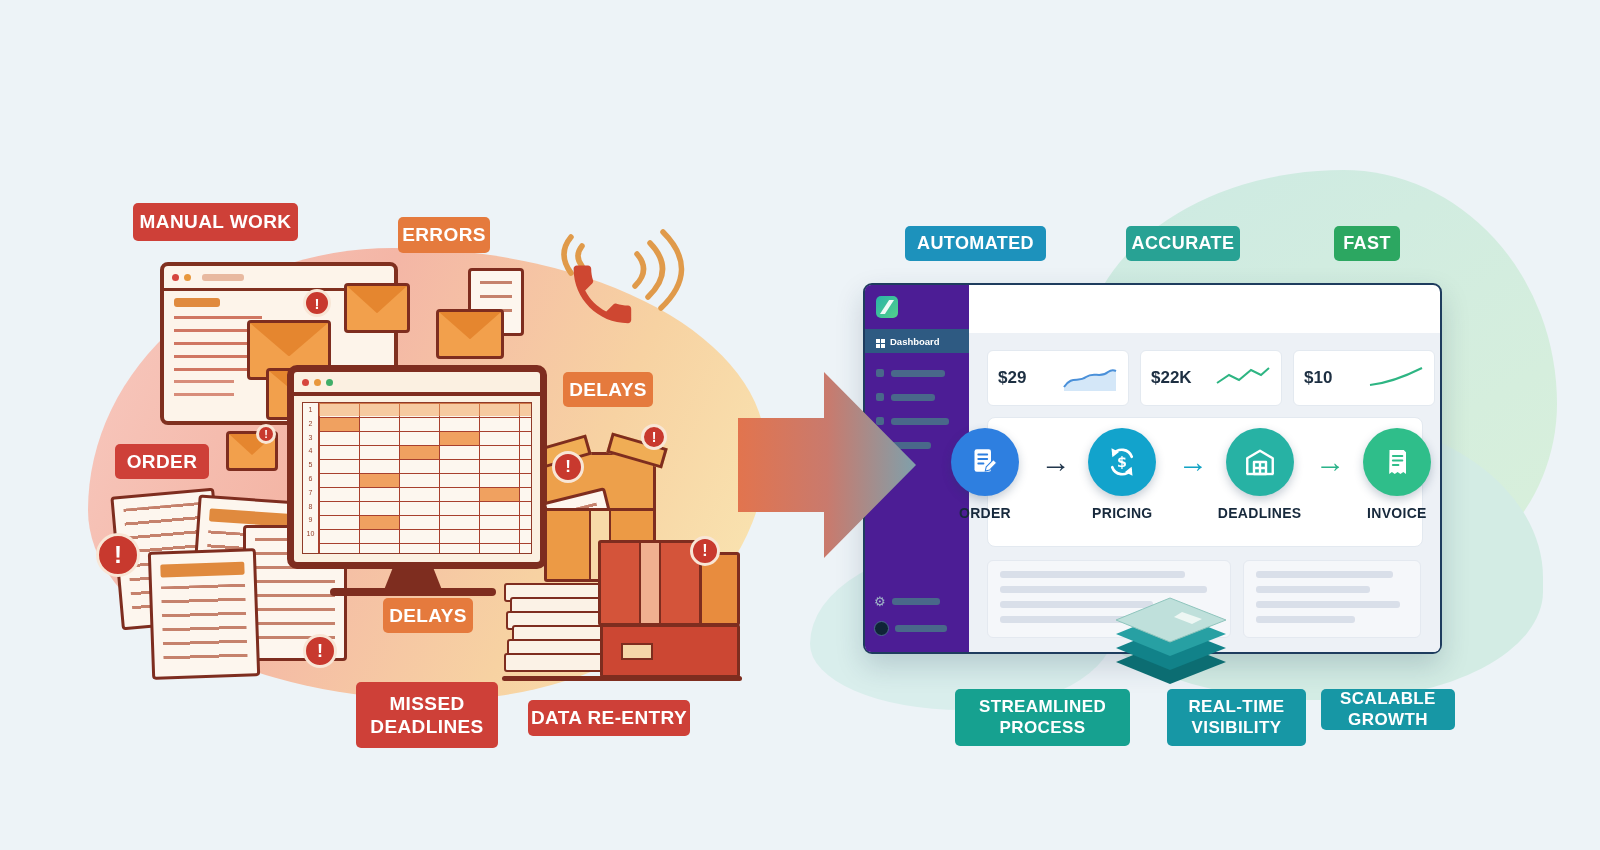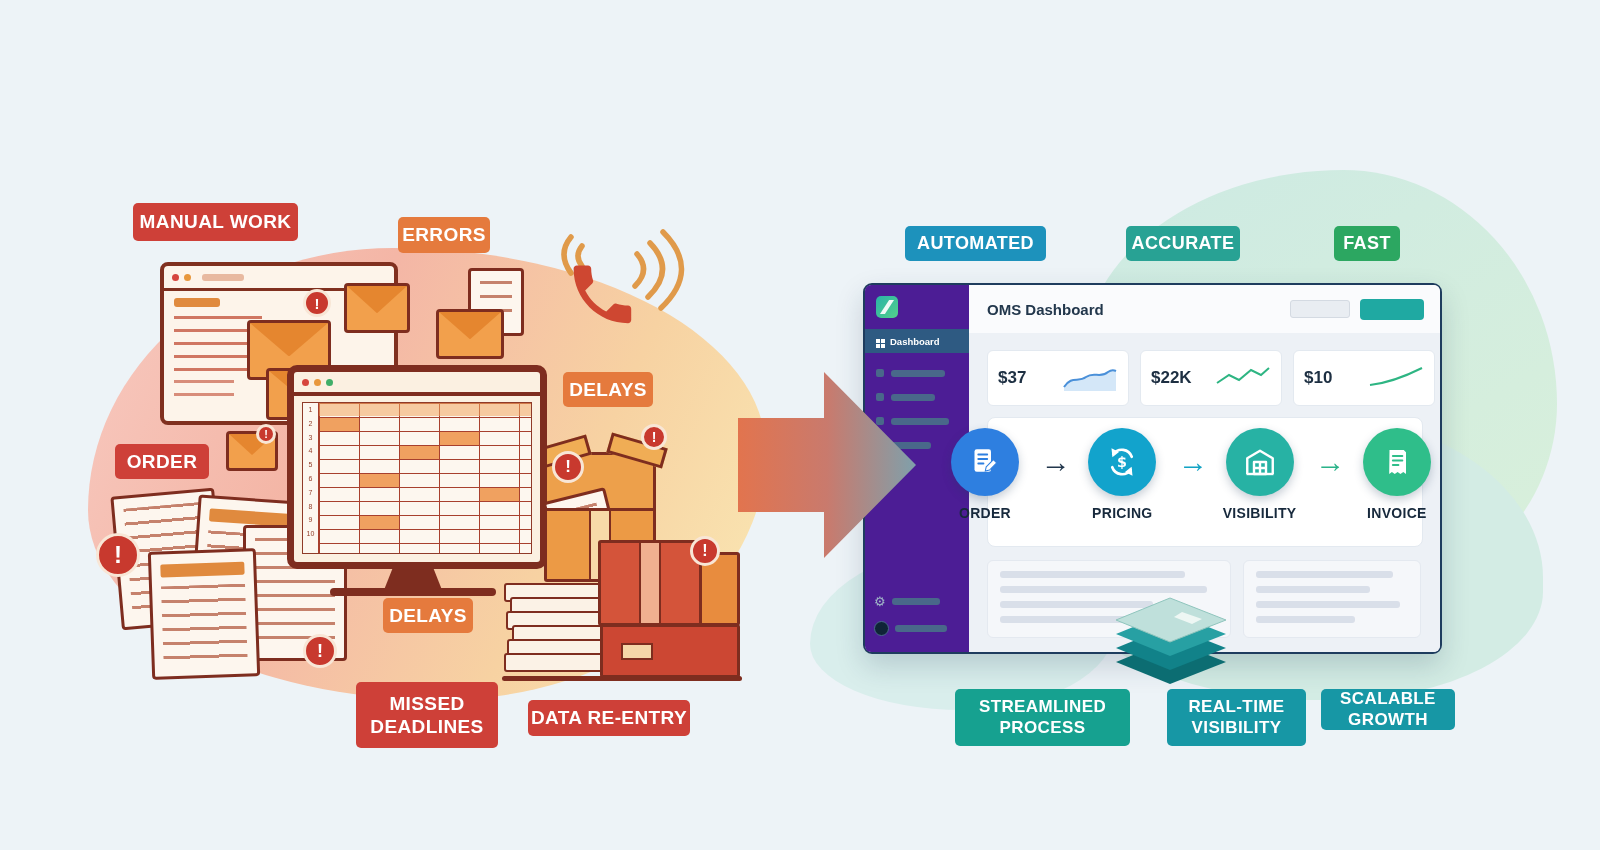--- a/index.html
+++ b/index.html
@@ -311,31 +311,26 @@
       <div class="sb-gearrow">
         <span class="gear">⚙</span>
         <span class="sb-bar" style="width:48px;"></span>
       </div>
       <div class="sb-foot">
         <span class="sb-dot"></span>
         <span class="sb-bar" style="width:52px;"></span>
       </div>
     </div>
 
-    <div class="dh">
-      <span class="dh-title">OMS Dashboard</span>
-      <span class="dh-pill"></span>
-      <button class="dh-btn"></button>
-    </div>
 
     <div class="dm">
 
       <div class="stat-row">
         <div class="stat-card">
-          <div class="stat-value">$37</div>
+          <div class="stat-value">$29</div>
           <svg width="56" height="30" viewBox="0 0 56 30">
             <path d="M2,24 C10,12 16,20 24,14 C32,8 38,16 46,9 C50,6 54,8 54,8 L54,28 L2,28 Z" fill="#d4e7f8"></path>
             <path d="M2,24 C10,12 16,20 24,14 C32,8 38,16 46,9 C50,6 54,8 54,8" fill="none" stroke="#4a90d9" stroke-width="2"></path>
           </svg>
         </div>
         <div class="stat-card">
           <div class="stat-value">$22K</div>
           <svg width="56" height="30" viewBox="0 0 56 30">
             <path d="M2,20 L14,12 L24,17 L36,7 L46,12 L54,5" fill="none" stroke="#2eb583" stroke-width="2"></path>
           </svg>
@@ -385,21 +380,21 @@
 
         <div class="flow-step">
           <div class="flow-circle" style="background-color: rgb(39, 178, 164);">
             <svg width="36" height="36" viewBox="0 0 24 24" fill="none" stroke="#fff" stroke-width="1.6" stroke-linejoin="round">
               <path d="M3.5,20 V9.5 L12,4.5 L20.5,9.5 V20"></path>
               <path d="M3,20 H21"></path>
               <rect x="8" y="12" width="8" height="8"></rect>
               <path d="M8,16 h8 M12,12 v8"></path>
             </svg>
           </div>
-          <div class="flow-label">VISIBILITY</div>
+          <div class="flow-label">DEADLINES</div>
         </div>
 
         <div class="flow-arrow fa3">→</div>
 
         <div class="flow-step">
           <div class="flow-circle" style="background-color: rgb(47, 190, 138);">
             <svg width="36" height="36" viewBox="0 0 24 24">
               <path d="M7,4 h9.5 l1.5,1.5 V20 l-1.8,-1.4 -1.9,1.4 -1.9,-1.4 -1.9,1.4 -1.9,-1.4 -1.8,1.4 Z" fill="#fff"></path>
               <g stroke="#2fbe8a" stroke-width="1.2" stroke-linecap="round">
                 <line x1="9.2" y1="8" x2="15.6" y2="8"></line>

